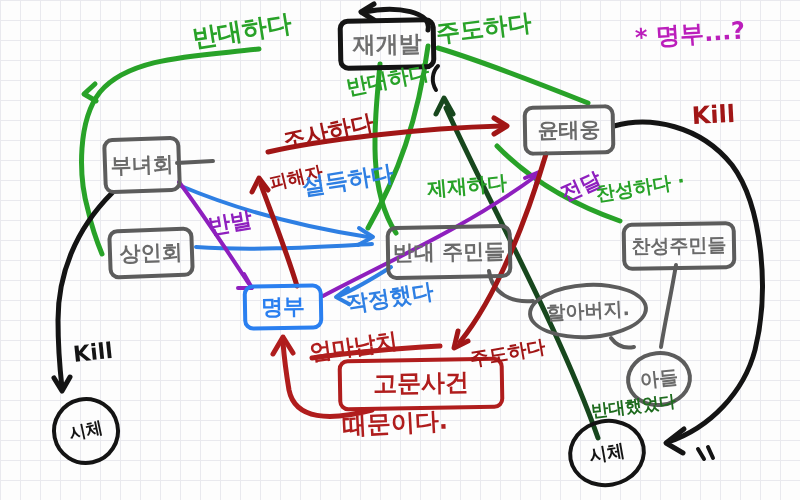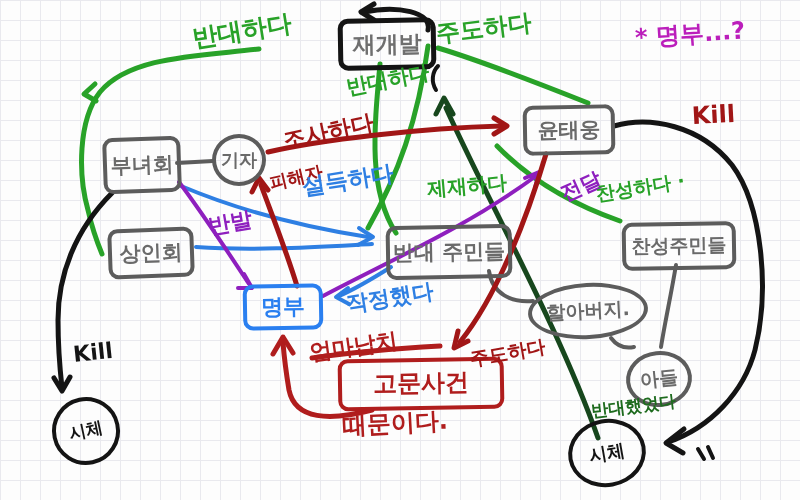--- a/index.html
+++ b/index.html
@@ -146,23 +146,20 @@
   </svg>
 
   <div class="node box black-n" style="left:338px;top:18px;width:88px;height:42px;font-size:23px;transform:rotate(-1deg);">
     <span>재개발</span>
   </div>
 
   <div class="node box gray-n" style="left:103px;top:137px;width:70px;height:48px;font-size:21px;transform:rotate(-2deg);">
     <span>부녀회</span>
   </div>
 
-  <div class="node round gray-n" style="left:212px;top:134px;width:46px;height:44px;font-size:18px;">
-    <span>기자</span>
-  </div>
 
   <div class="node box gray-n" style="left:108px;top:228px;width:78px;height:42px;font-size:21px;transform:rotate(-2deg);">
     <span>상인회</span>
   </div>
 
   <div class="node box gray-n" style="left:386px;top:225px;width:118px;height:46px;font-size:21px;transform:rotate(-1deg);">
     <span>반대 주민들</span>
   </div>
 
   <div class="node box blue-n" style="left:243px;top:284px;width:72px;height:38px;font-size:22px;transform:rotate(-1deg);">

